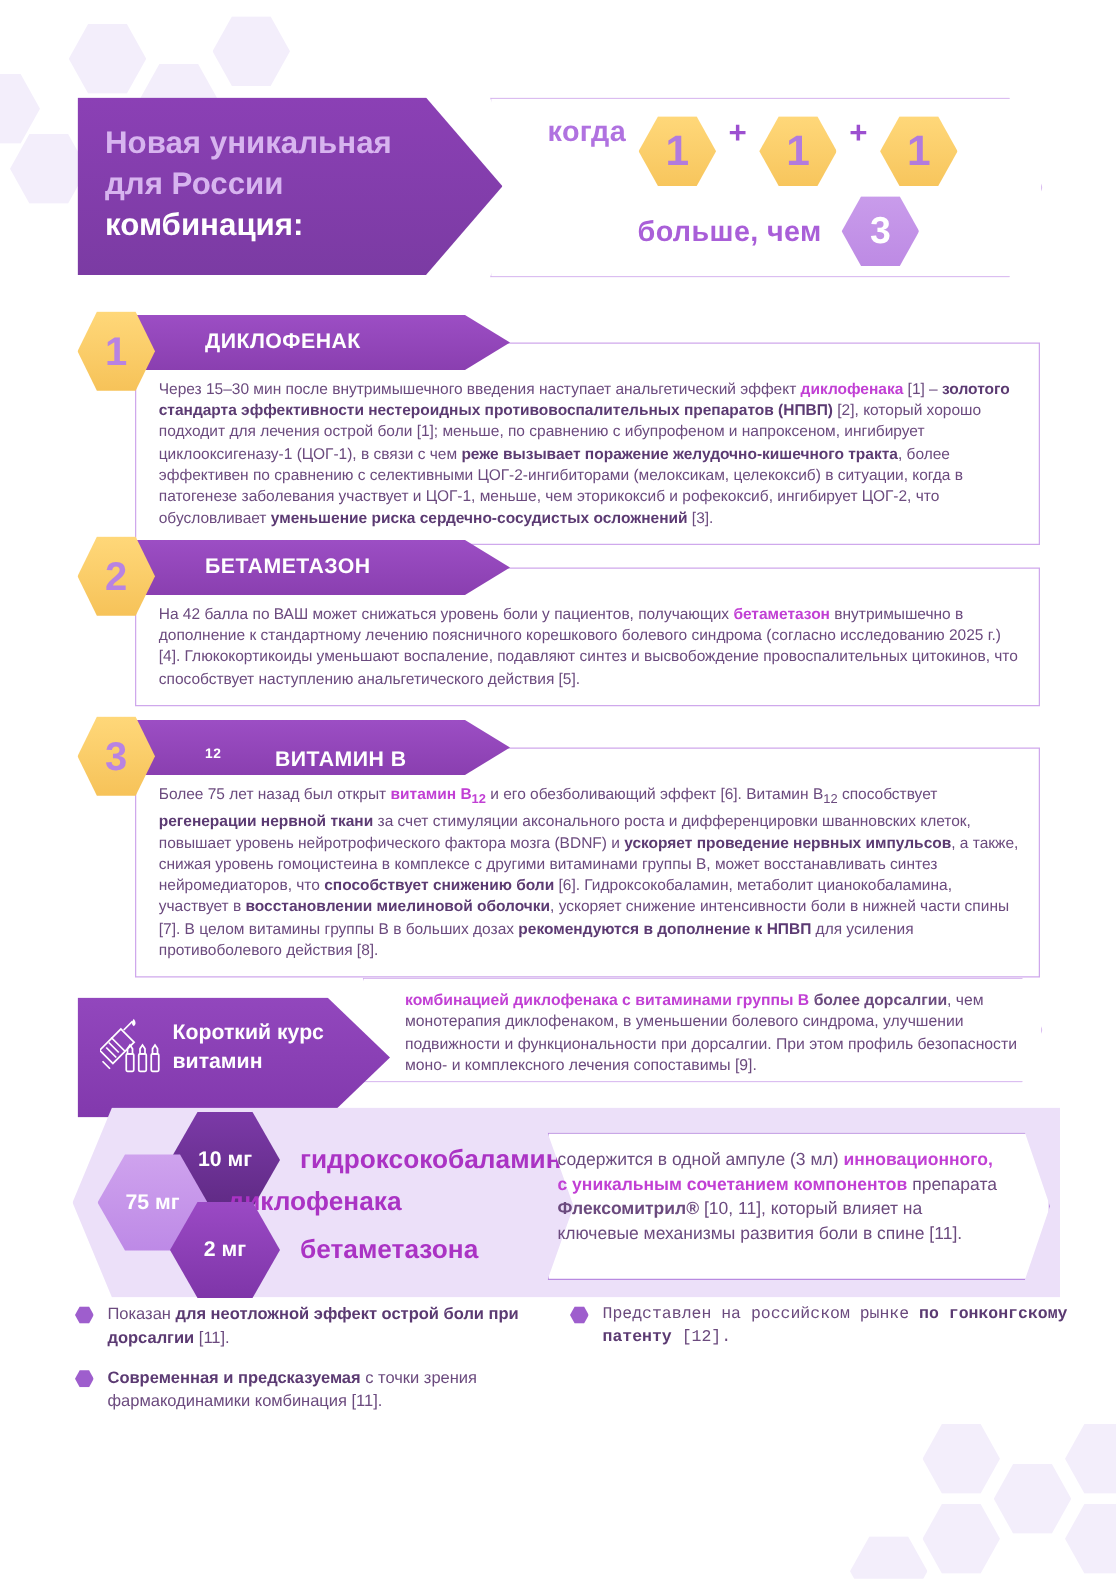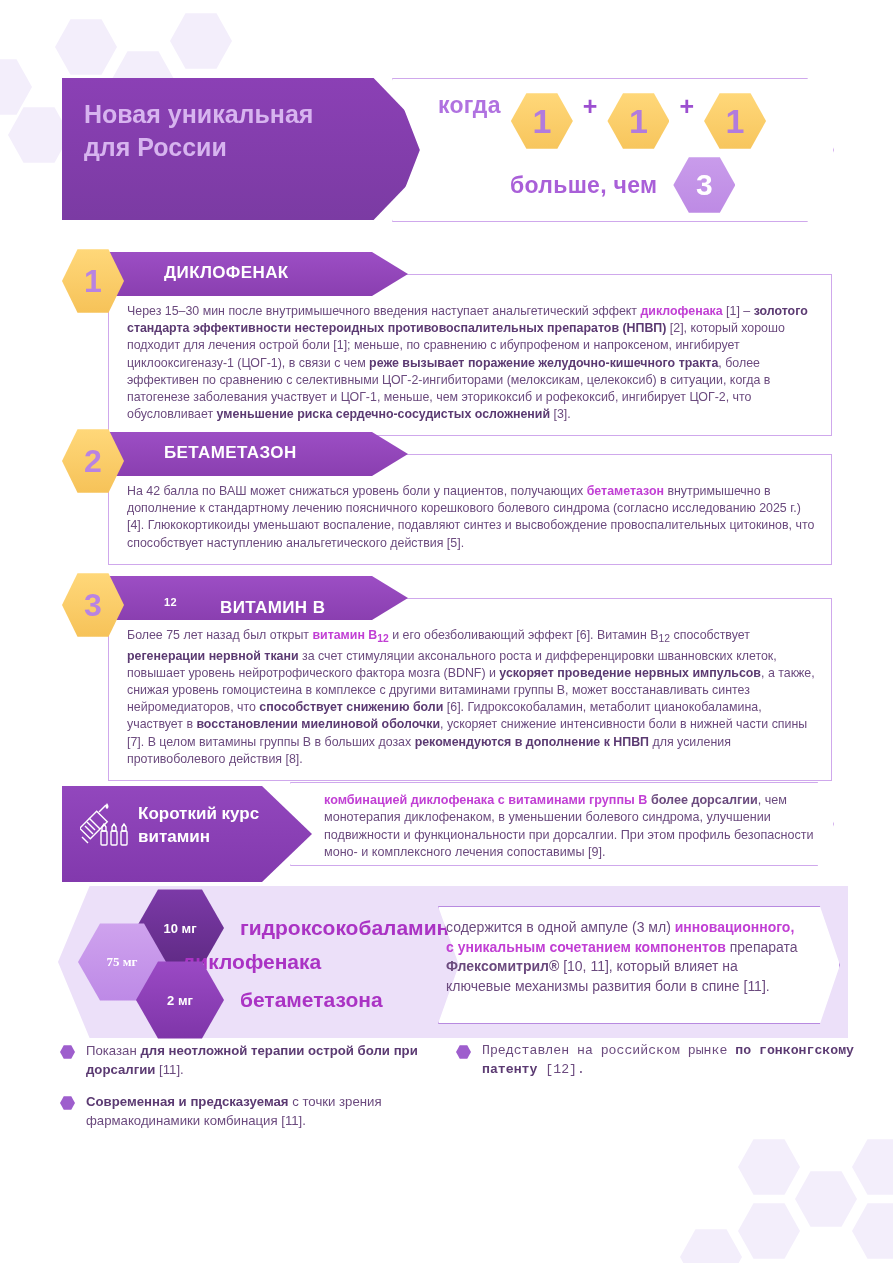--- a/index.html
+++ b/index.html
@@ -14,21 +14,20 @@
       clip-path:polygon(25% 2%,75% 2%,100% 50%,75% 98%,25% 98%,0% 50%);
       border-radius:4px;}
 
   
   #header{position:absolute;left:0;top:78px;width:893px;height:142px;z-index:3;}
   .hdr-left{
     position:absolute;left:62px;top:0;width:340px;height:142px;
     background:linear-gradient(180deg,#8b40b5 0%,#7b3ba3 100%);
     clip-path:polygon(0 0,82% 0,100% 50%,82% 100%,0 100%);
     box-shadow:0 3px 6px rgba(110,50,150,.25);
-    padding-left:40px;
   }
   .hdr-left-txt{
     position:absolute;left:22px;top:20px;width:270px;
     font-size:25px;font-weight:bold;line-height:33px;color:#d7b4ef;
   }
   .hdr-left-txt .wht{color:#ffffff;}
   .hdr-right{
     position:absolute;left:392px;top:0;width:440px;height:142px;
     background:#ffffff;border:1.4px solid #cfa8ec;
     clip-path:polygon(0 0,94% 0,100% 50%,94% 100%,0 100%,6.3% 50%);
@@ -76,21 +75,21 @@
     background:#ffffff;box-sizing:border-box;
     padding:28px 16px 12px 18px;
     font-size:12.4px;line-height:17.2px;color:#6b4a7e;
   }
   .sec-body b{color:#5b3a72;}
   .hl{color:#c13fd4;font-weight:bold;}
 
   
   #course{position:absolute;left:62px;top:782px;width:770px;height:82px;z-index:3;}
   .course-left{
-    position:absolute;left:0;top:4px;width:250px;height:96px;
+    position:absolute;left:0;top:16px;width:250px;height:96px;
     background:linear-gradient(180deg,#9247bd 0%,#8239ad 100%);
     clip-path:polygon(0 0,80% 0,100% 50%,80% 100%,0 100%);
   }
   .course-left .label{
     position:absolute;left:76px;top:16px;width:150px;
     font-size:17px;font-weight:bold;color:#ffffff;line-height:23px;
   }
   .syringe{position:absolute;left:18px;top:13px;width:52px;height:56px;}
   .course-right{
     position:absolute;left:228px;top:0;width:542px;height:82px;
@@ -106,24 +105,24 @@
   #dose{position:absolute;left:58px;top:886px;width:790px;height:152px;z-index:3;}
   .dose-bg{
     position:absolute;left:0;top:0;width:790px;height:152px;
     background:#ece0f9;
     clip-path:polygon(4% 0,100% 0,100% 100%,4% 100%,0 50%);
   }
   .dose-row{position:absolute;display:flex;align-items:center;}
   .dose-hex{
     clip-path:polygon(25% 2%,75% 2%,100% 50%,75% 98%,25% 98%,0% 50%);
     display:flex;align-items:center;justify-content:center;
-    color:#ffffff;font-weight:bold;font-size:13px;
+    color:#ffffff;font-weight:bold;font-size:17px;
   }
   .dh-dark{width:88px;height:80px;background:linear-gradient(180deg,#7c3aa8 0%,#5f2a84 100%);}
-  .dh-light{width:88px;height:80px;background:linear-gradient(180deg,#cfa3ee 0%,#bd89e6 100%);font-family:Liberation Serif, serif;}
+  .dh-light{width:88px;height:80px;background:linear-gradient(180deg,#cfa3ee 0%,#bd89e6 100%);}
   .dh-mid{width:88px;height:80px;background:linear-gradient(180deg,#9b4ac5 0%,#7e35a8 100%);}
   .dose-label{font-size:21px;font-weight:bold;color:#aa33c4;margin-left:16px;white-space:nowrap;}
   .dose-panel{
     position:absolute;left:380px;top:20px;width:400px;height:116px;
     background:#ffffff;border:1.2px solid #b88ae0;
     clip-path:polygon(0 0,95% 0,100% 50%,95% 100%,0 100%,5.2% 50%);
   }
   .dose-panel-txt{
     position:absolute;left:388px;top:32px;width:352px;
     font-size:14px;line-height:19.5px;color:#6b4a7e;
@@ -158,20 +157,21 @@
   <div class="hx" style="left:738px; top:1202px;width:62px;height:58px;"></div>
   <div class="hx" style="left:852px; top:1202px;width:62px;height:58px;"></div>
   <div class="hx" style="left:680px; top:1228px;width:62px;height:58px;"></div>
 </div>
 
 <div id="header">
   <div class="hdr-left">
     <div class="hdr-left-txt">
       <div>Новая уникальная</div>
       <div>для России</div>
+      <div class="wht">комбинация:</div>
     </div>
   </div>
   <div class="hdr-right"></div>
   <div class="hdr-row1">
     <span class="kogda">когда</span>
     <span class="hex hex-y">1</span>
     <span class="plus">+</span>
     <span class="hex hex-y">1</span>
     <span class="plus">+</span>
     <span class="hex hex-y">1</span>
@@ -259,21 +259,21 @@
   </div>
 
   <div class="dose-panel"></div>
   <div class="dose-panel-txt">содержится в одной ампуле (3 мл) <span class="hl">инновационного, с уникальным сочетанием компонентов</span> препарата <b>Флексомитрил®</b> [10, 11], который влияет на ключевые механизмы развития боли в спине [11].</div>
 </div>
 
 <div id="bullets">
   <div class="bcol left">
     <div class="bullet">
       <span class="bdot"></span>
-      <span class="btxt">Показан <b>для неотложной терапии острой боли при дорсалгии</b> [11].</span>
+      <span class="btxt">Показан <b>для неотложной эффект острой боли при дорсалгии</b> [11].</span>
     </div>
     <div class="bullet">
       <span class="bdot"></span>
       <span class="btxt"><b>Современная и предсказуемая</b> с точки зрения фармакодинамики комбинация [11].</span>
     </div>
   </div>
   <div class="bcol right">
     <div class="bullet">
       <span class="bdot"></span>
       <span class="btxt">Представлен на российском рынке <b>по гонконгскому патенту</b> [12].</span>

